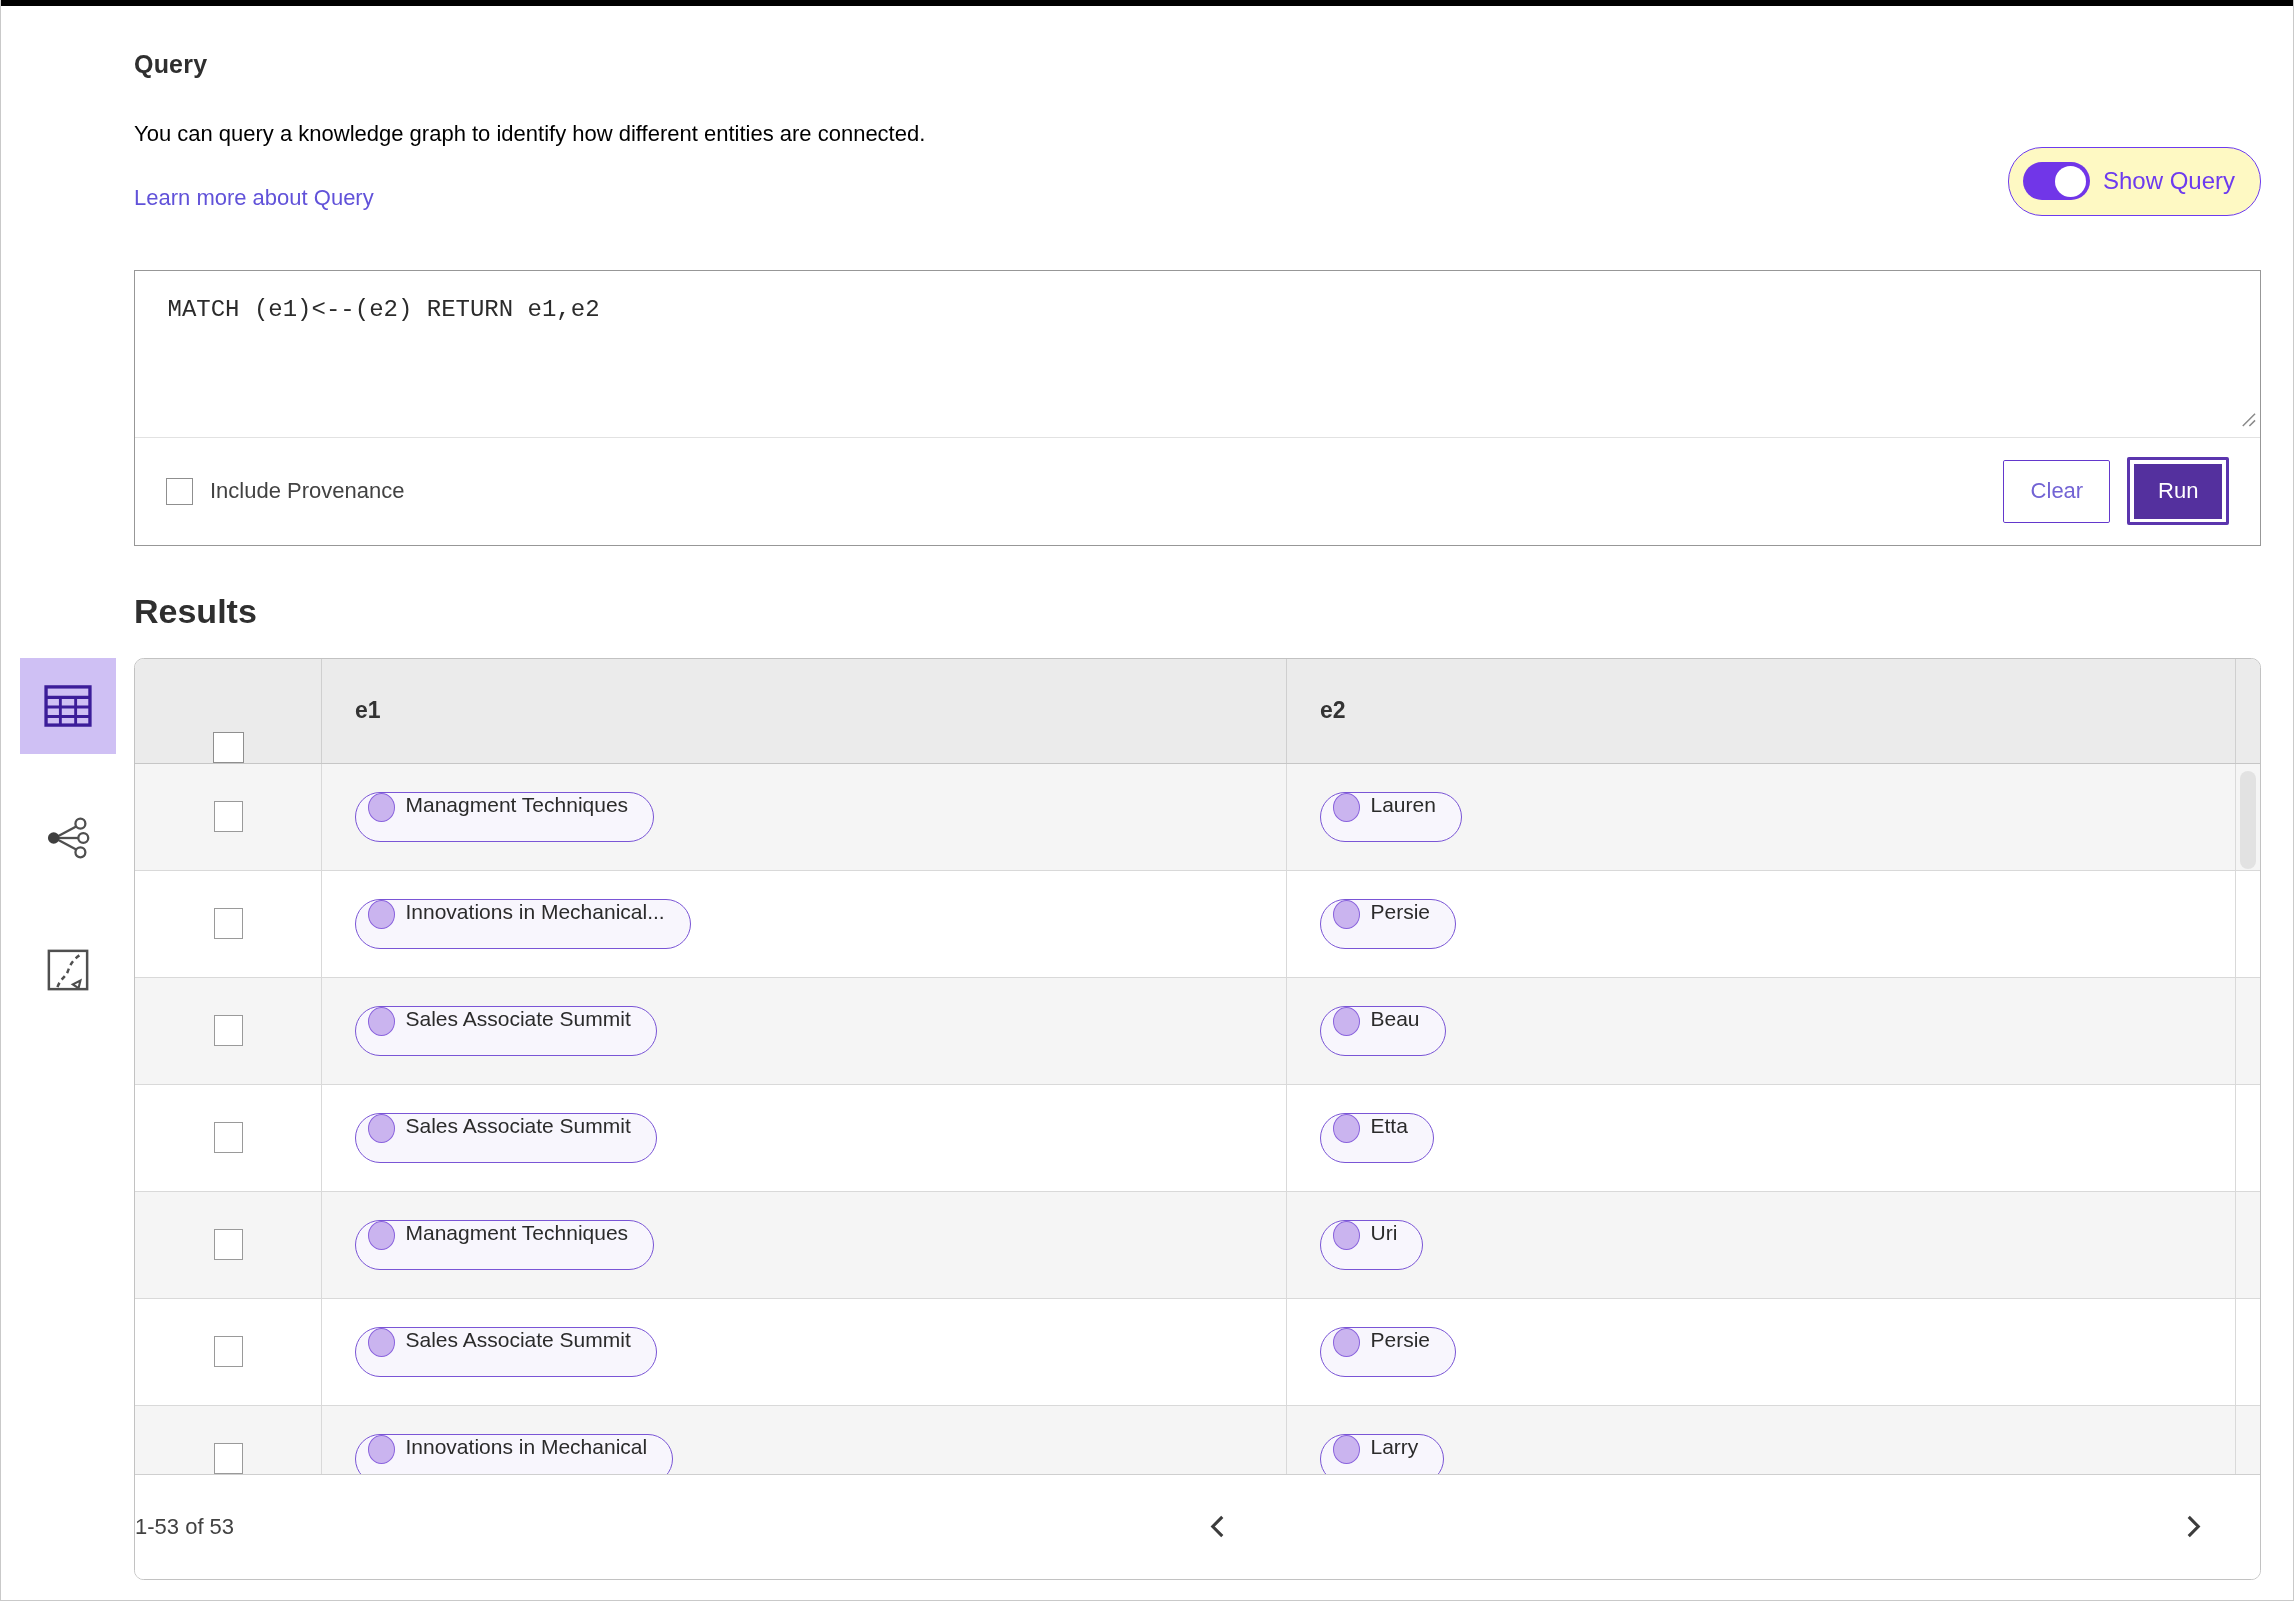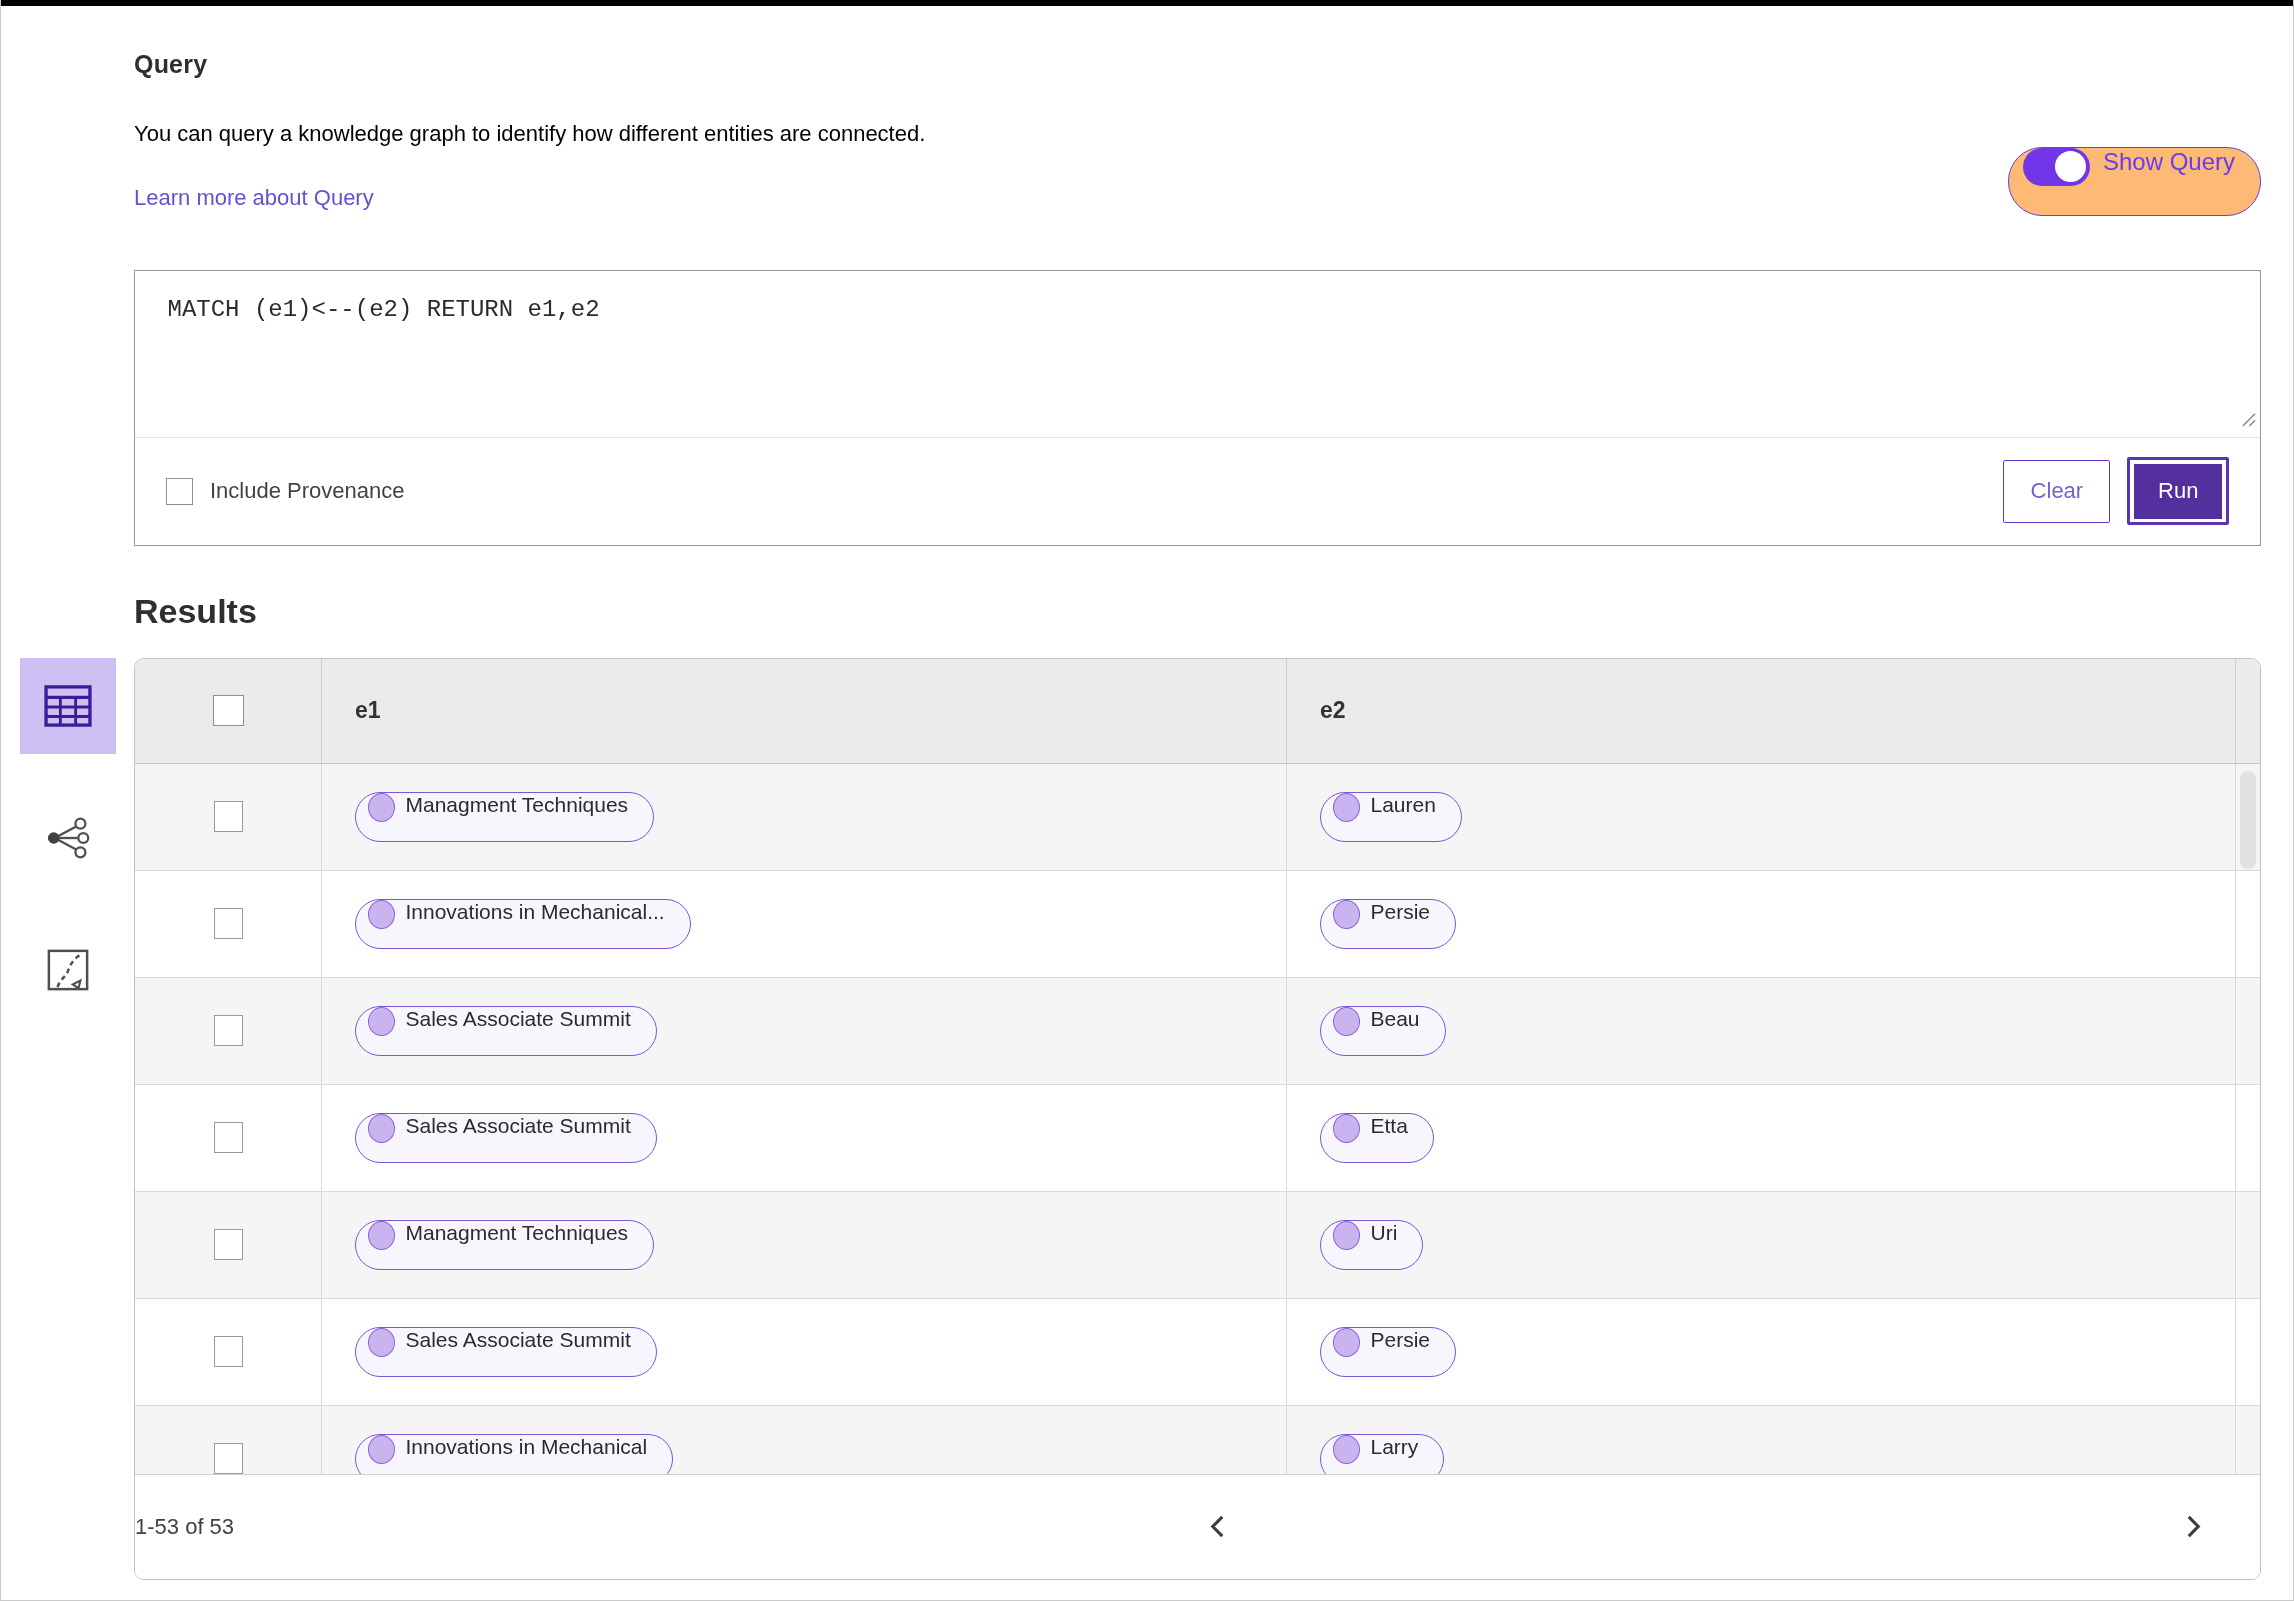--- a/index.html
+++ b/index.html
@@ -10,21 +10,21 @@
   .top-bar { height:5.7px; background:#000; width:100%; }
 
   .content { padding:44px 33px 0 134px; position:relative; }
 
   .page-title { font-size:25px; font-weight:700; color:#2f2f2f; letter-spacing:0.2px; }
   .page-desc { margin-top:42px; font-size:22px; color:#000000; }
   .learn-link { display:inline-block; margin-top:38px; font-size:22px; color:#6152d9; text-decoration:none; cursor:pointer; }
 
   
   .show-query { position:absolute; top:141px; right:33px; height:69px; min-width:250px;
-    border:1.9px solid #6d3bef; border-radius:34px; background:#fdba74; display:flex; align-items:flex-start;
+    border:1.9px solid #6d3bef; border-radius:34px; background:#fef9c3; display:flex; align-items:center;
     padding:0 25px 0 13.4px; gap:13.4px; cursor:pointer; }
   .toggle-track { width:67px; height:38px; background:#7136e8; border-radius:19px; position:relative; flex:0 0 auto; }
   .toggle-knob { position:absolute; top:3.8px; right:3.8px; width:31px; height:31px; background:#fff; border-radius:50%; }
   .show-query-label { font-size:24px; color:#6d3bef; white-space:nowrap; }
 
   
   .query-panel { margin-top:59px; border:1px solid #979797; background:#4d7c0f; }
   .query-textarea { display:block; width:100%; height:166px; border:none; outline:none; resize:none;
     padding:25px 32.5px; font-family:"Liberation Mono", monospace; font-size:24px; color:#2b2b2b;
     background:#fff; white-space:pre; position:relative; }
@@ -45,21 +45,21 @@
 
   .results-body { display:flex; margin-left:-124px; margin-top:27px; }
   .view-rail { width:124px; flex:0 0 auto; padding-left:9.6px; }
   .view-tile { width:96px; height:96px; display:flex; align-items:center; justify-content:center; cursor:pointer; }
   .view-tile.selected { background:#cfc0f4; }
   .view-tile + .view-tile { margin-top:36px; }
 
   .results-panel { flex:1; border:1px solid #c2c2c2; border-radius:9.6px; overflow:hidden; background:#fff;
     height:922px; display:flex; flex-direction:column; position:relative; }
 
-  .tbl-header { height:105px; background:#ebebeb; display:flex; align-items:center; position:relative;
+  .tbl-header { height:105px; background:#ebebeb; display:flex; align-items:flex-end; position:relative;
     border-bottom:1px solid #c6c6c6; flex:0 0 auto; }
   .tbl-header::after { content:""; position:absolute; right:24px; top:0; bottom:0; border-left:1px solid #cfcfcf; }
   .col-check { width:186px; flex:0 0 auto; display:flex; justify-content:center; align-items:center; }
   .col-e1 { width:965px; flex:0 0 auto; padding-left:33px; border-left:1px solid #cfcfcf; height:100%; display:flex; align-items:center; }
   .col-e2 { flex:1; padding-left:33px; border-left:1px solid #cfcfcf; height:100%; display:flex; align-items:center; }
   .col-label { font-size:23px; font-weight:700; color:#333; }
 
   .rows-viewport { flex:1; overflow:hidden; position:relative; }
   .t-row { height:107px; display:flex; align-items:stretch; border-bottom:1px solid #d9d9d9; background:#fff; }
   .t-row.odd { background:#f5f5f5; }

